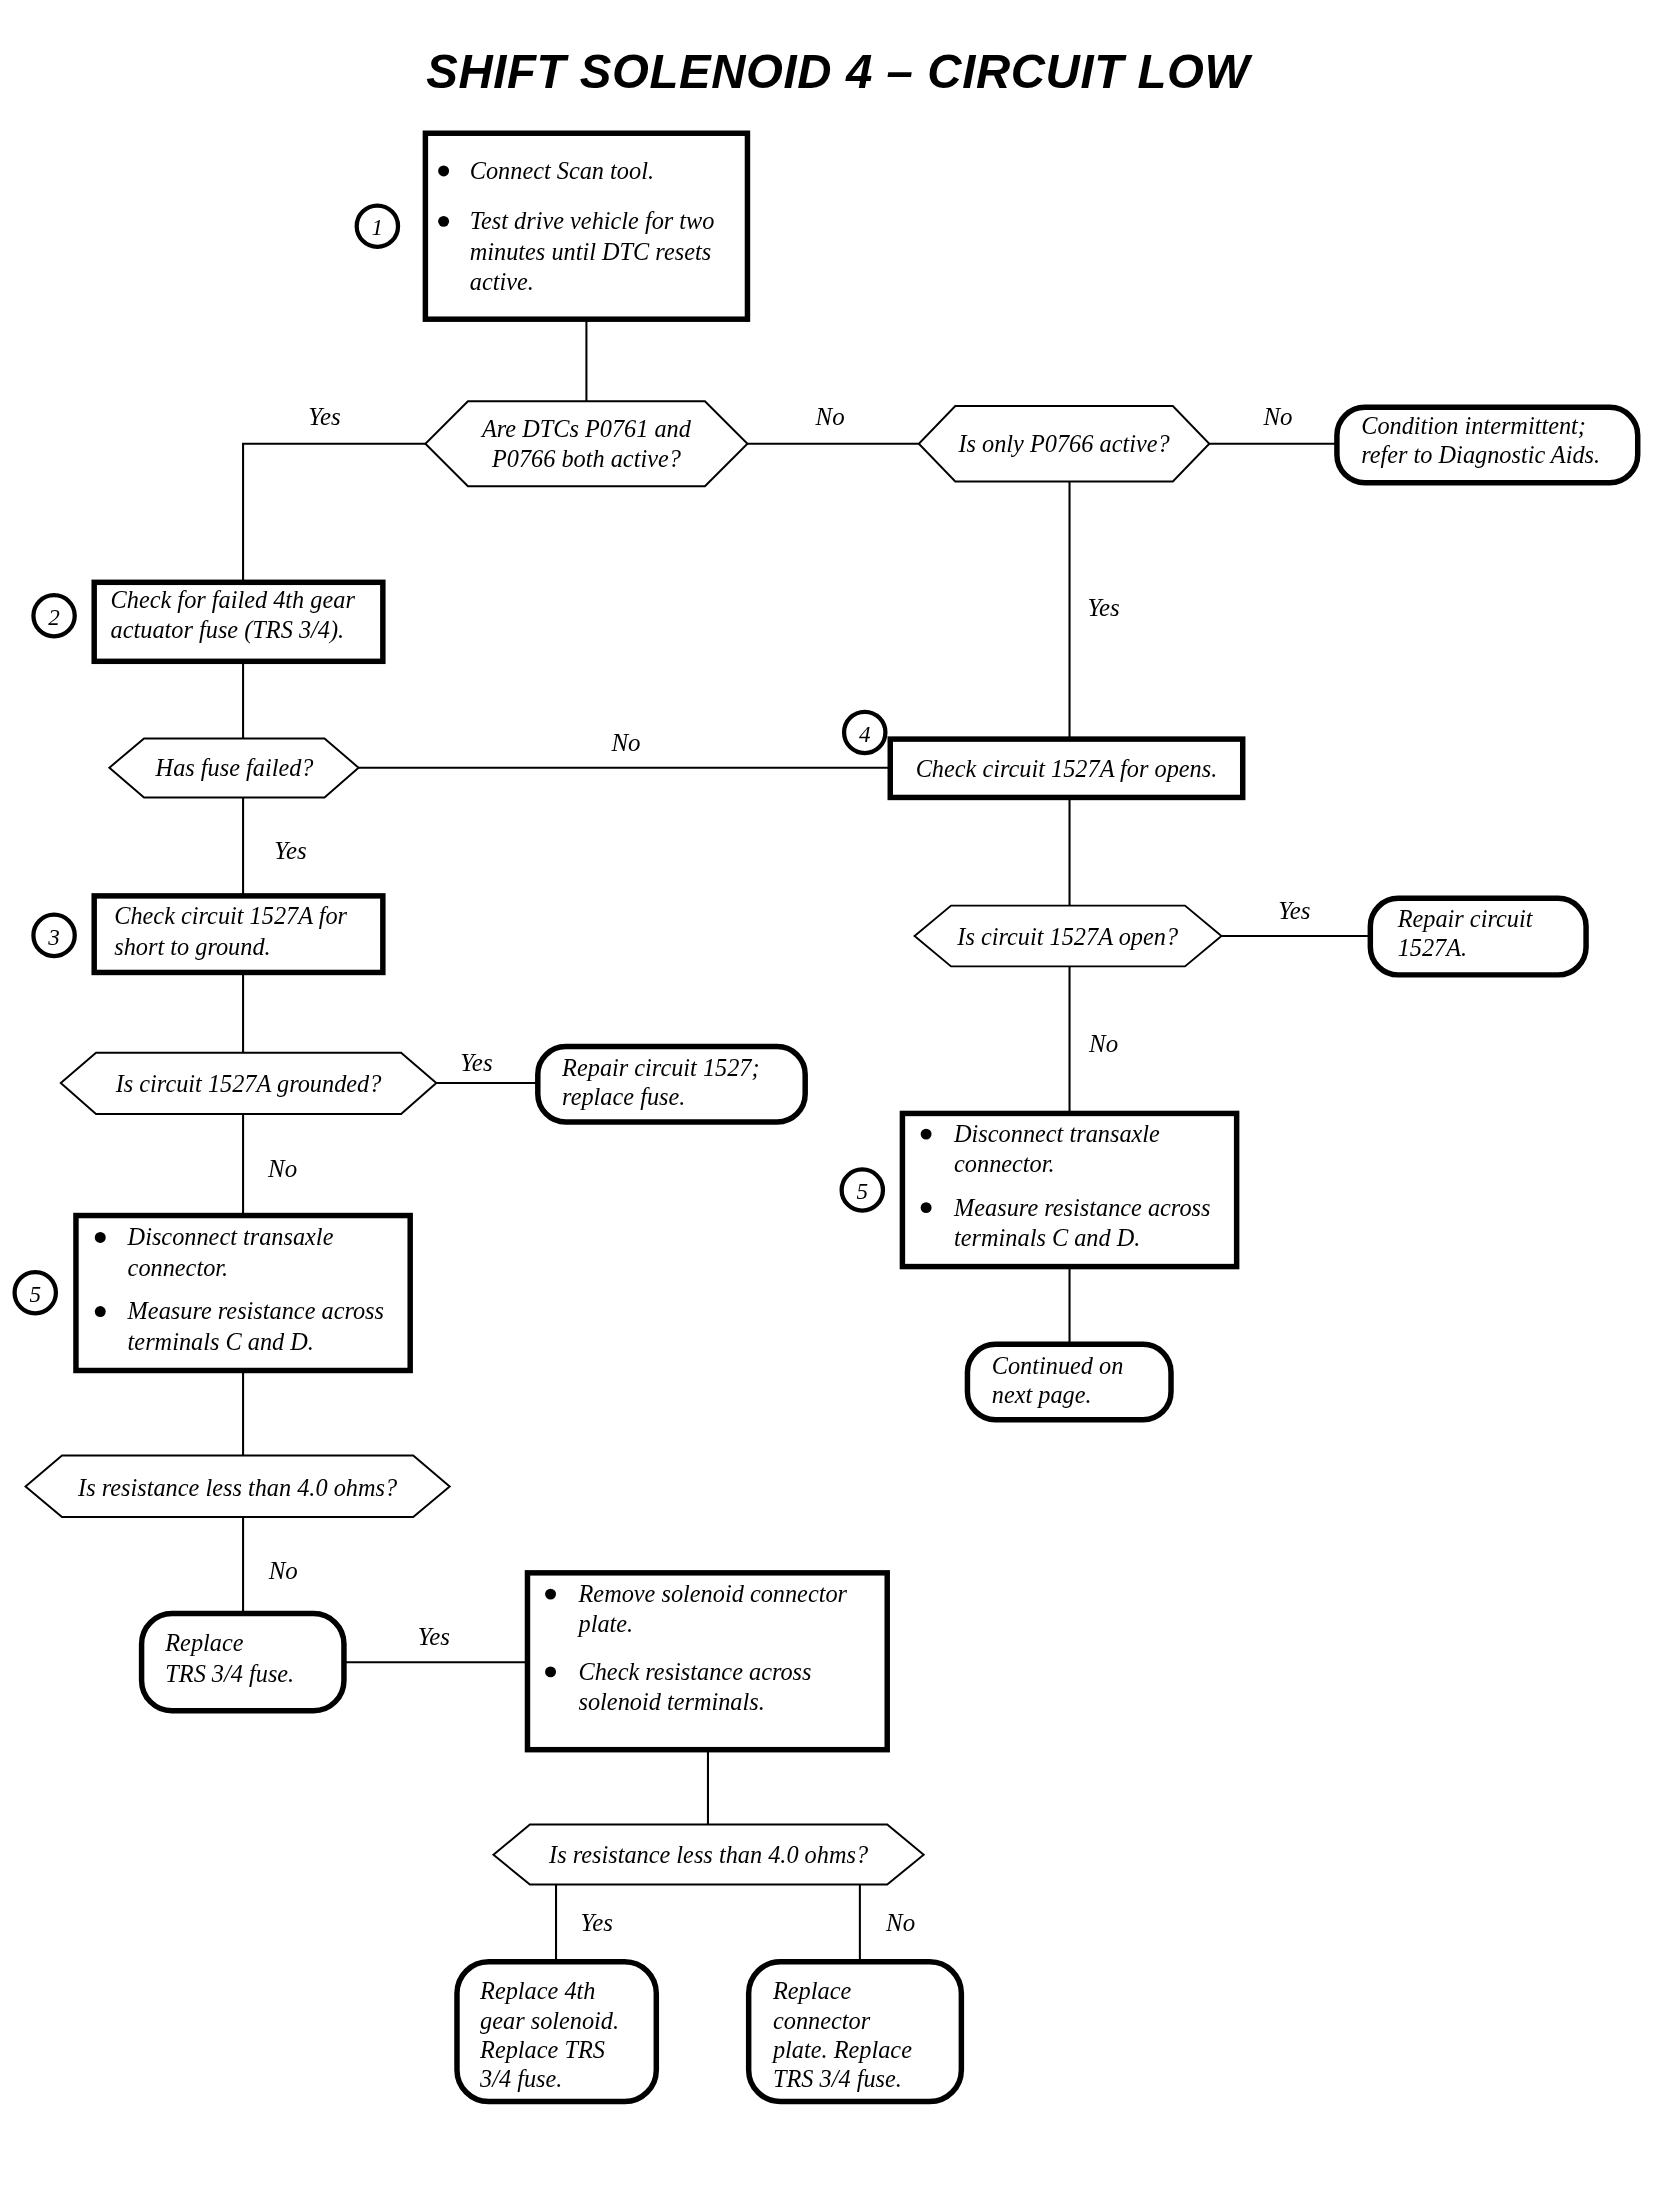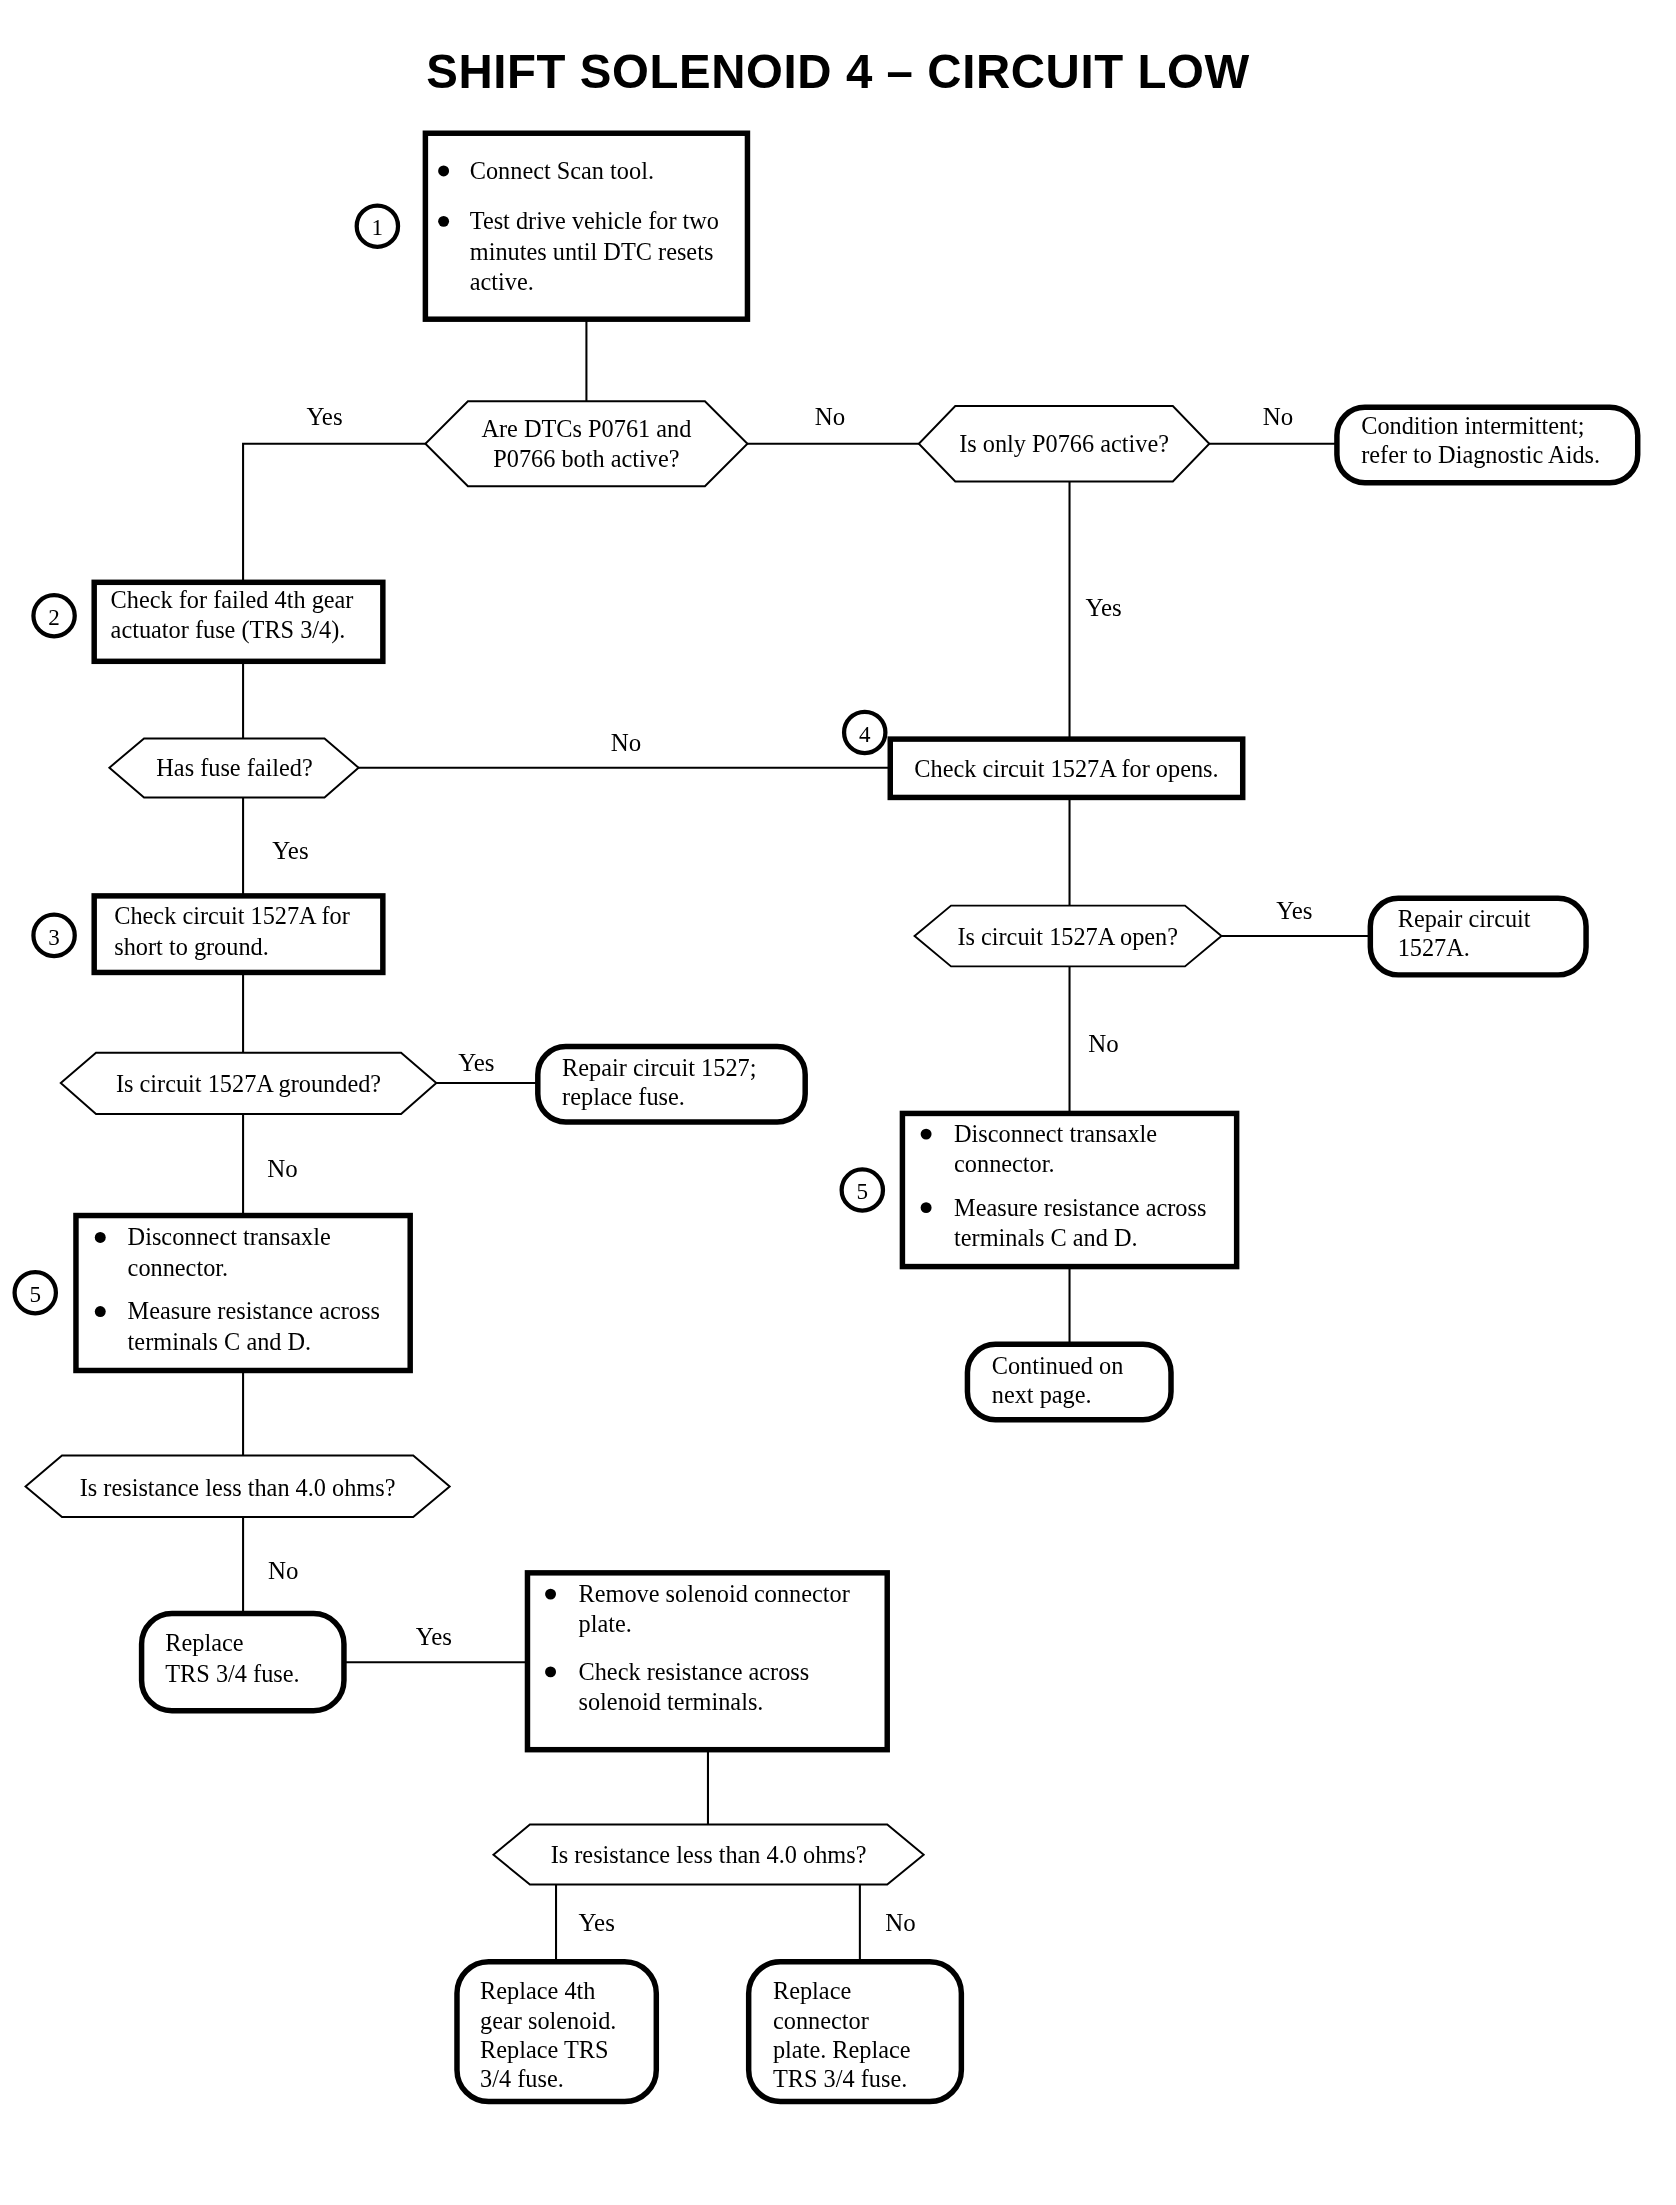--- a/index.html
+++ b/index.html
@@ -9,20 +9,21 @@
   }
   body {
     font-family: "Liberation Serif", "DejaVu Serif", serif;
   }
   #page {
     position: relative;
     width: 1676px;
     height: 2205px;
     background: #ffffff;
     overflow: hidden;
+    font-style: italic;
   }
   #chart-svg {
     position: absolute;
     top: 0;
     left: 0;
     width: 1676px;
     height: 2205px;
   }
   .title-text {
     font-family: "Liberation Sans", "DejaVu Sans", sans-serif;

